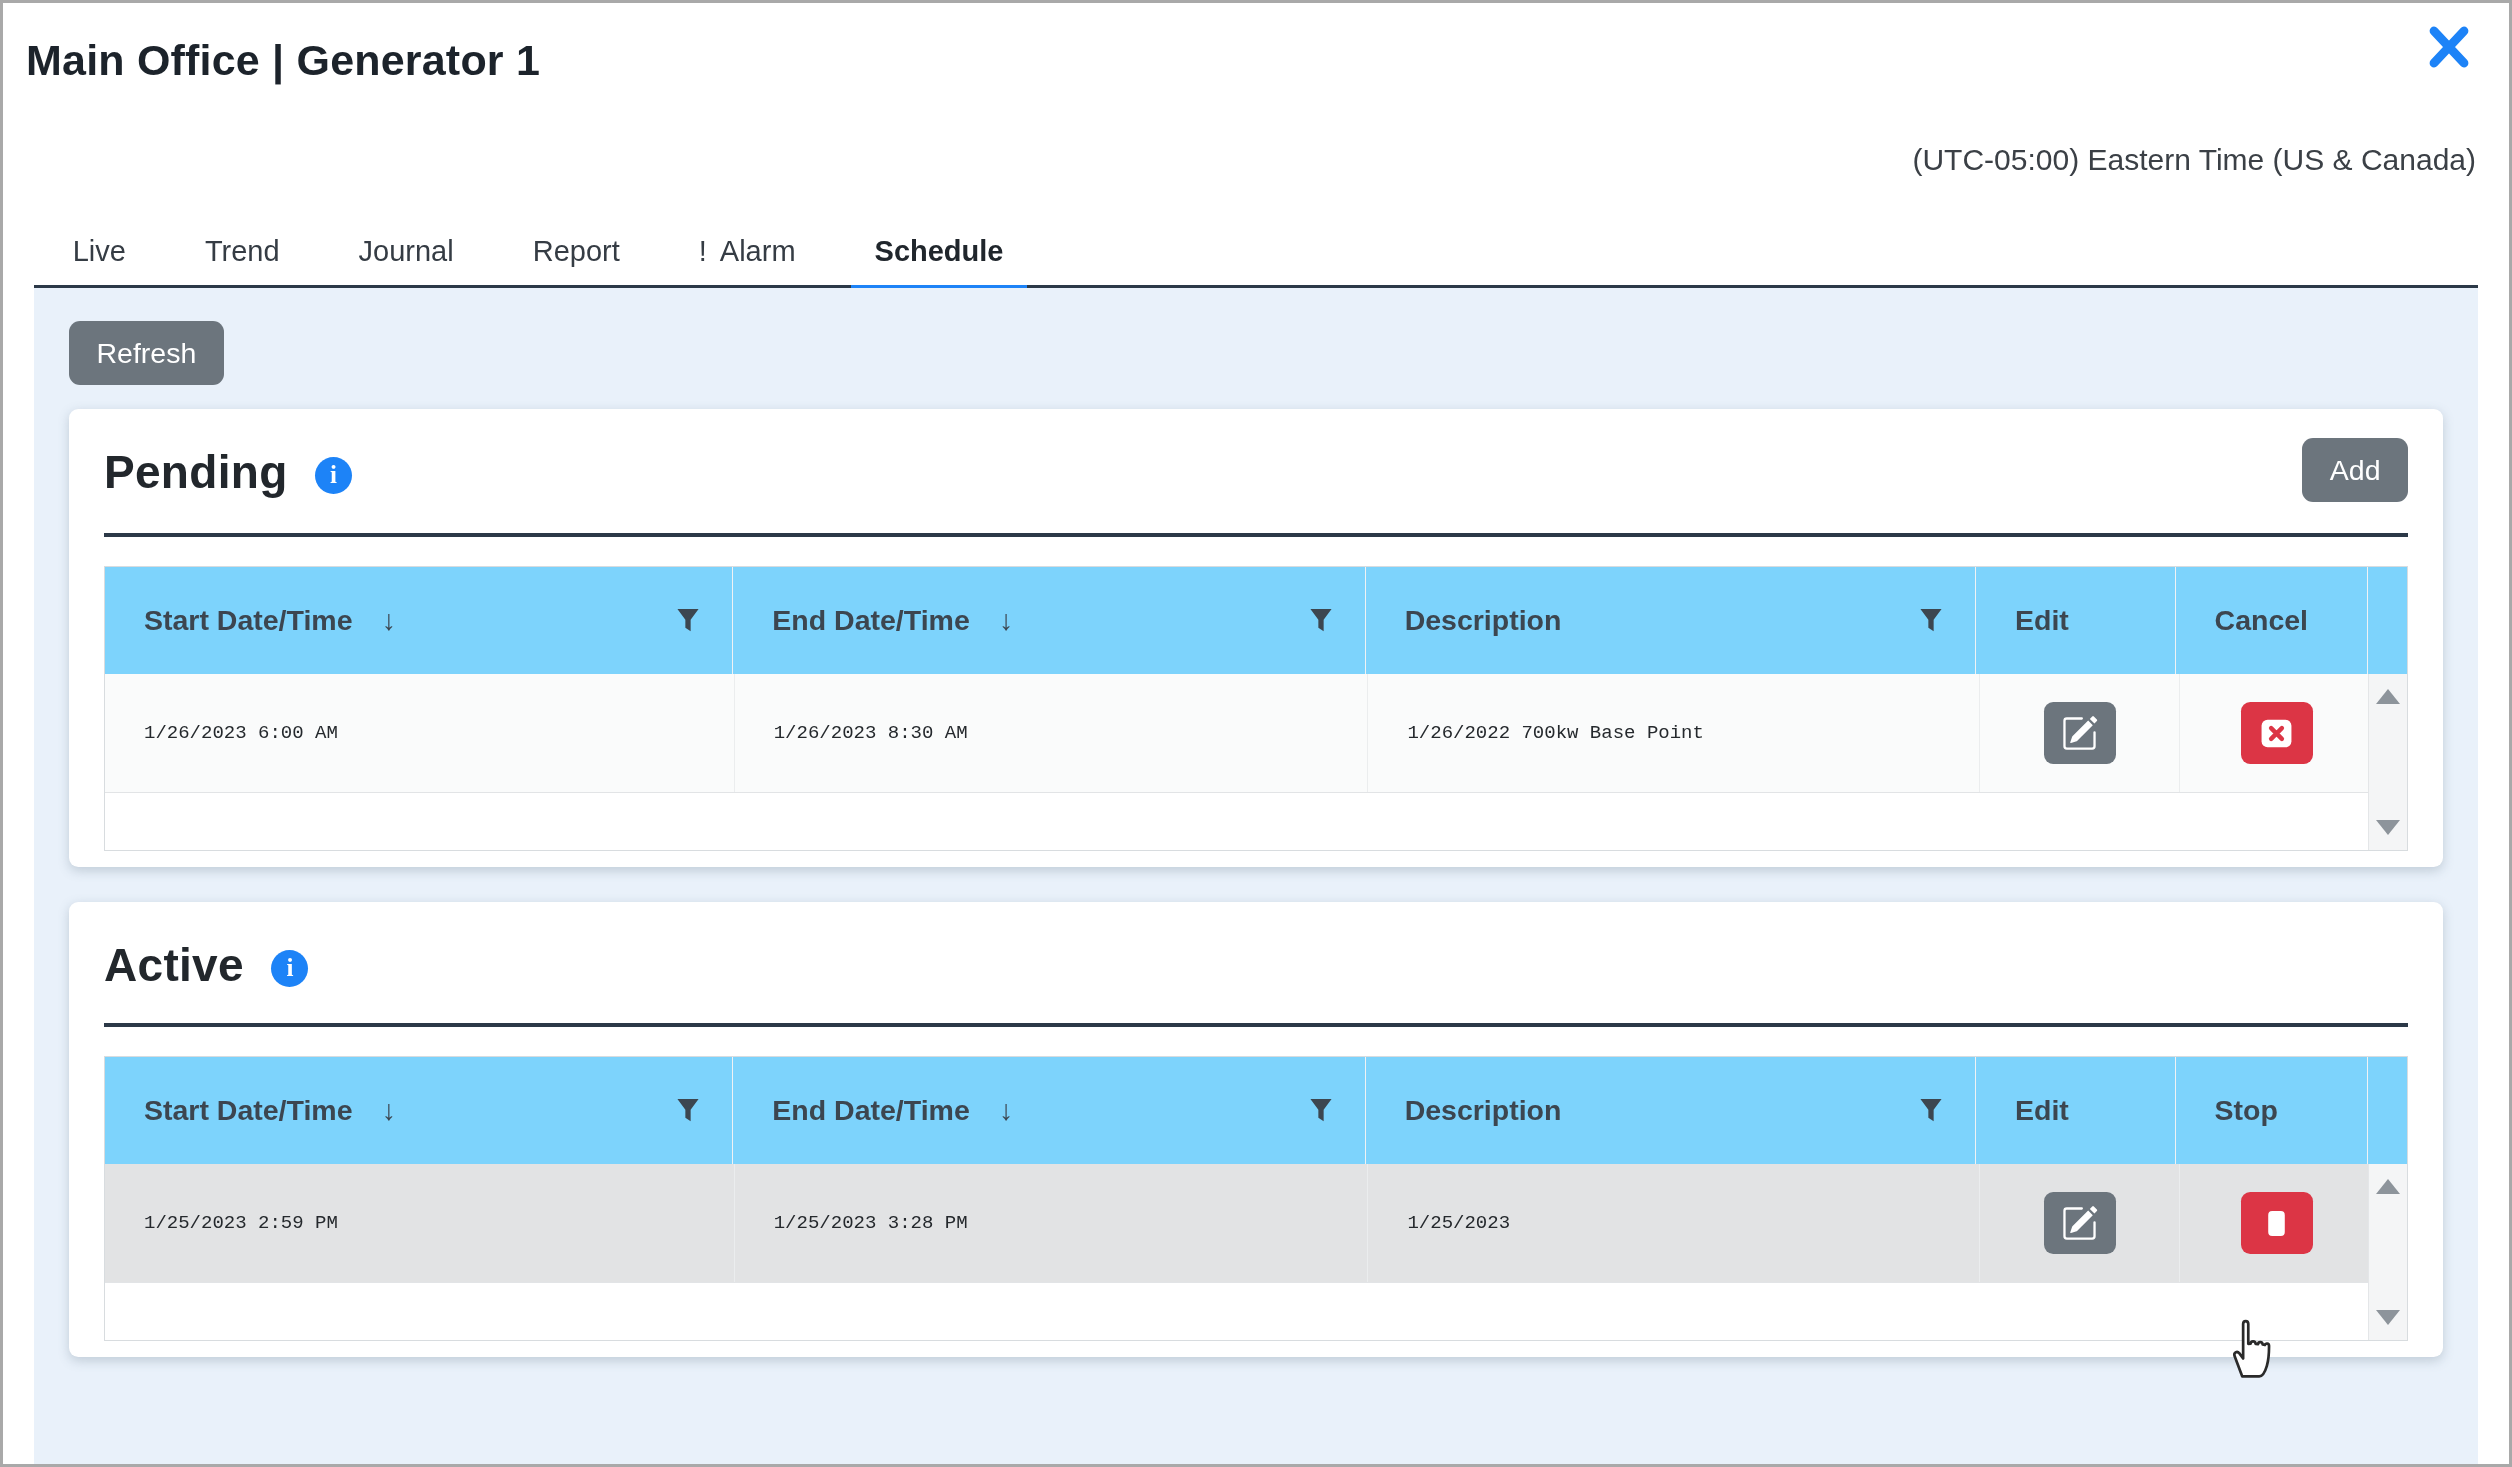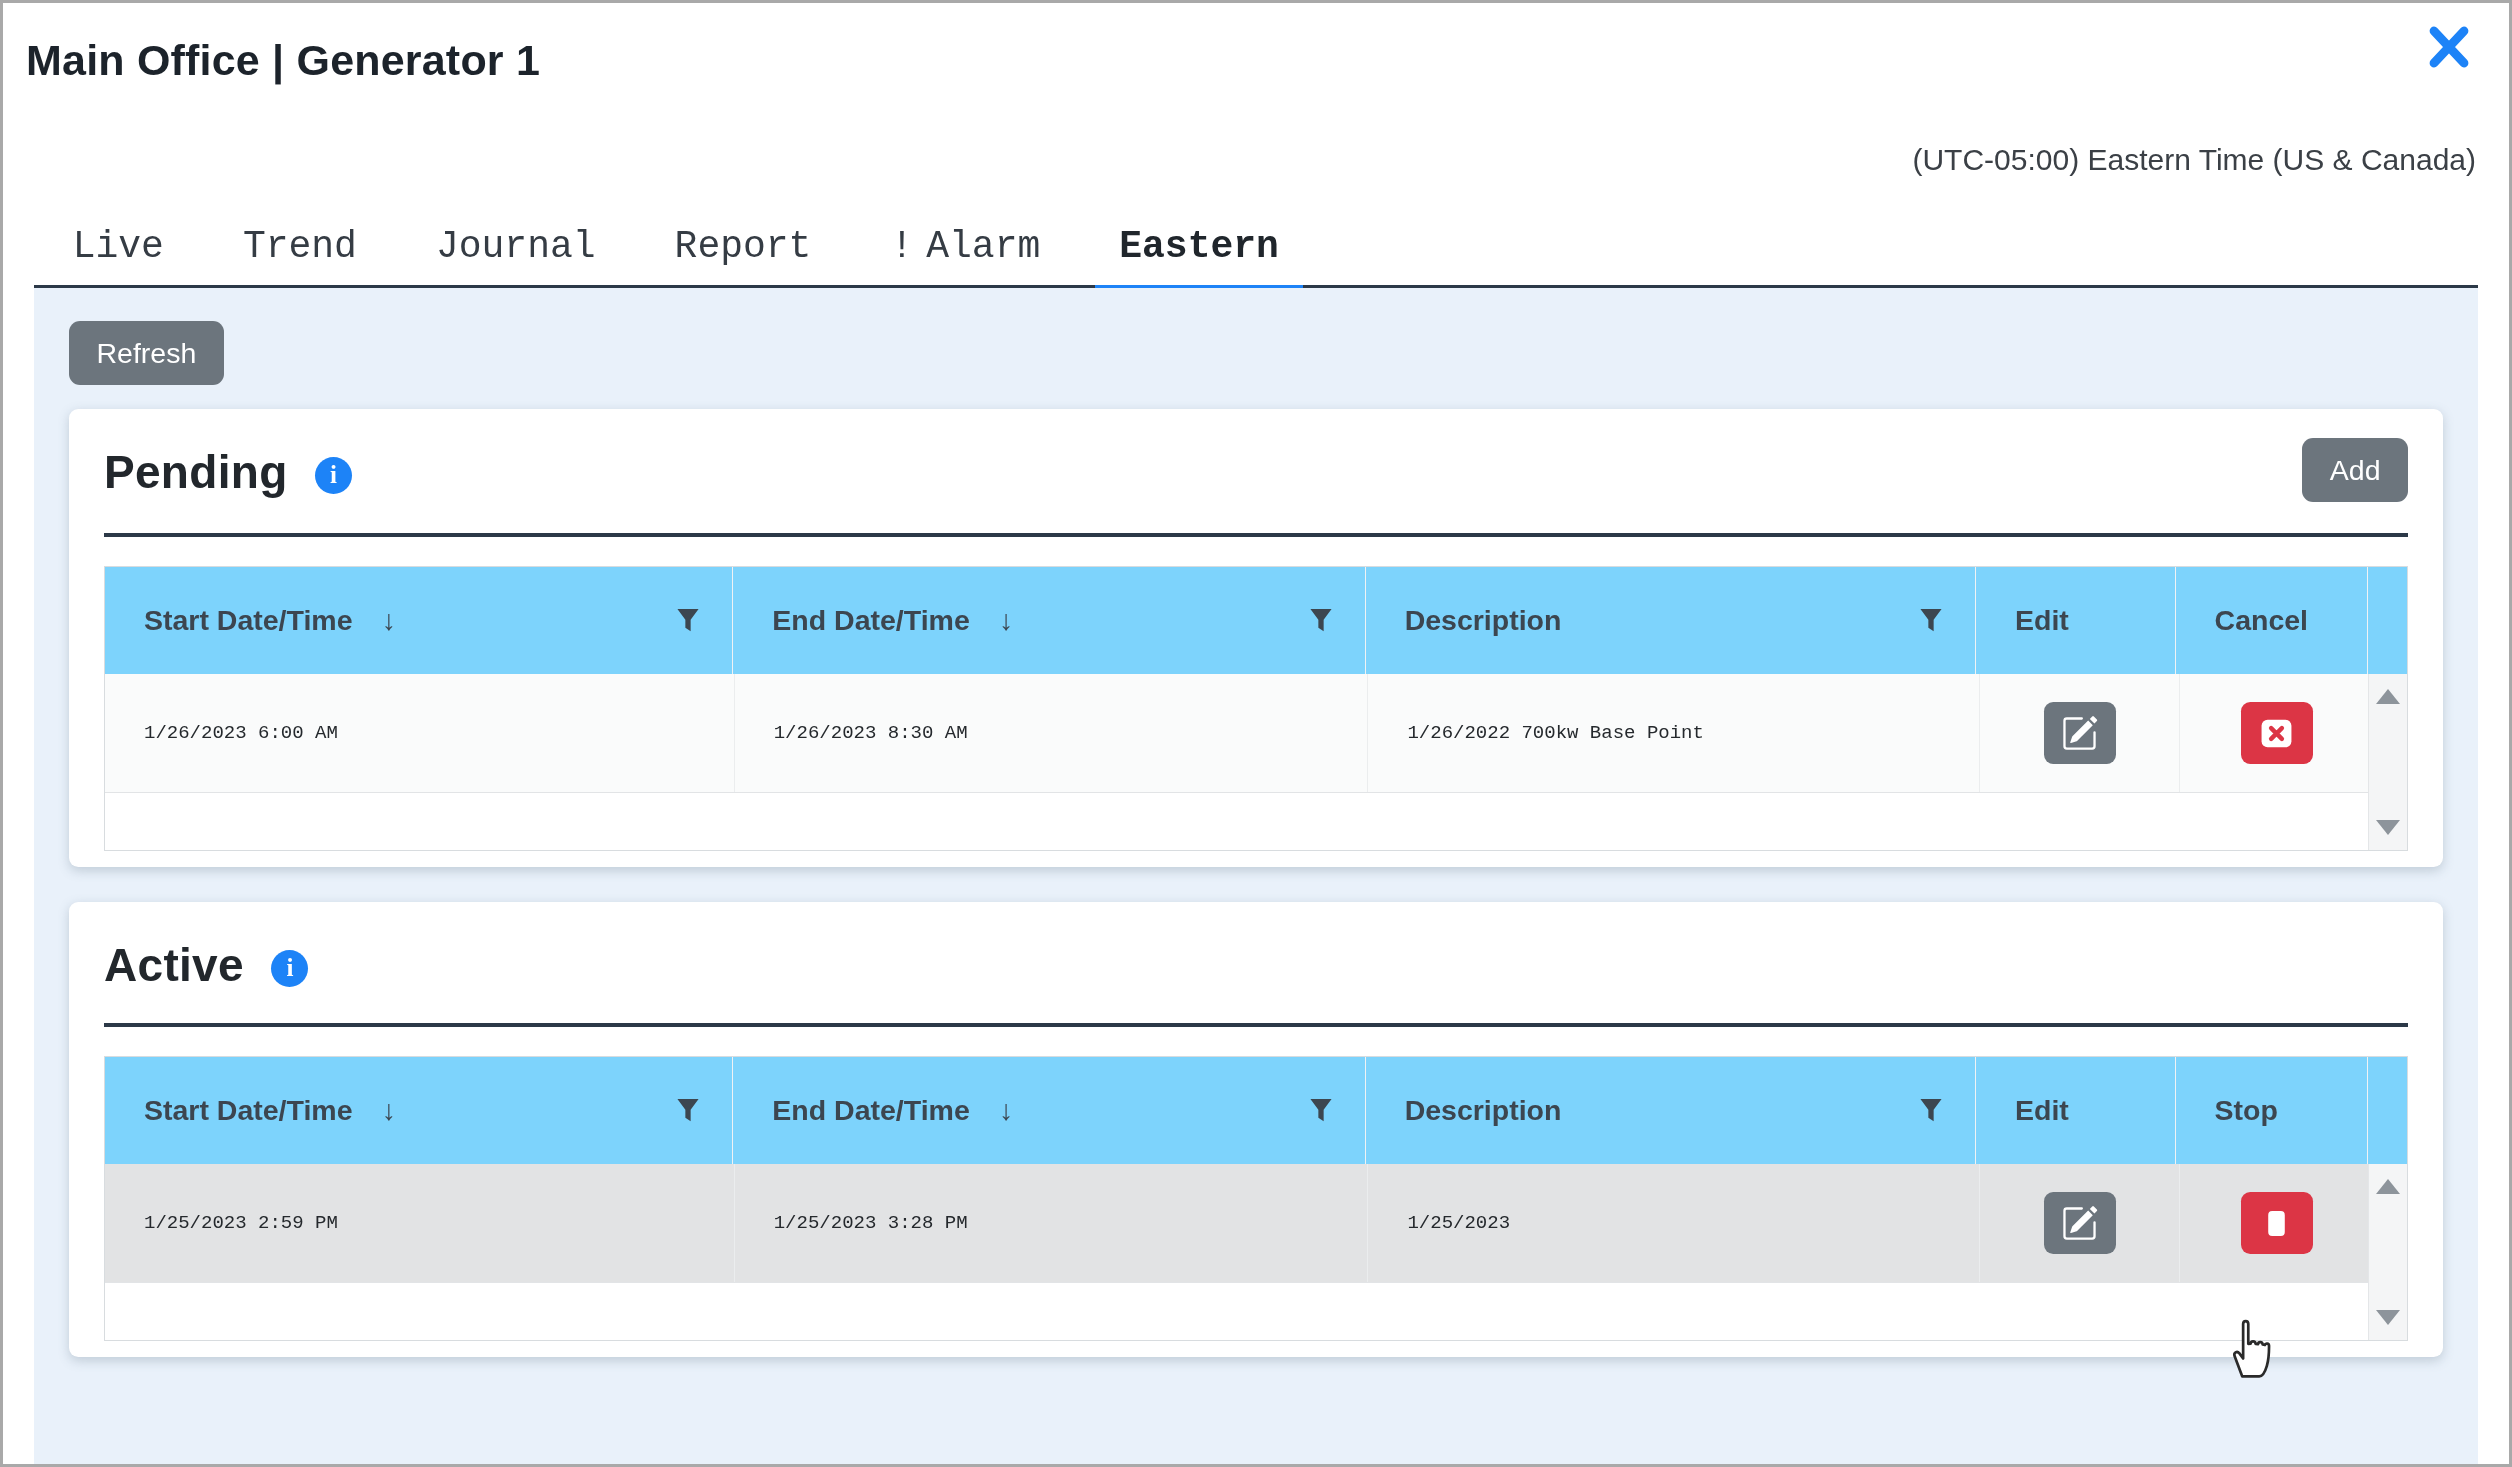--- a/index.html
+++ b/index.html
@@ -28,22 +28,22 @@
   }
 
   
   .tabbar {
     position:absolute; top:215px; left:31px; right:31px; height:70px;
     display:flex; align-items:flex-end;
     border-bottom:3.7px solid #2c3948;
   }
   .tab {
     padding:0 24px 16.5px 24px; margin-right:31px;
-    font-size:38px; color:#353c44; cursor:pointer; white-space:nowrap;
-    border-bottom:5.5px solid transparent; margin-bottom:-4.6px;font-family:Liberation Mono, monospace;
+    font-size:29px; color:#353c44; cursor:pointer; white-space:nowrap;
+    border-bottom:5.5px solid transparent; margin-bottom:-4.6px;
   }
   .tab:first-child { margin-left:14.7px; }
   .tab.active {
     font-weight:700; color:#20262c; border-bottom-color:#1d83f7;
   }
   .tab-badge { margin-right:13px; }
 
   
   .panel {
     position:absolute; top:285px; left:31px; right:31px; bottom:0;
@@ -142,21 +142,21 @@
   </div>
 
   <div class="tz-label">(UTC-05:00) Eastern Time (US &amp; Canada)</div>
 
   <div class="tabbar">
     <div class="tab">Live</div>
     <div class="tab">Trend</div>
     <div class="tab">Journal</div>
     <div class="tab">Report</div>
     <div class="tab"><span class="tab-badge">!</span><span>Alarm</span></div>
-    <div class="tab active">Eastern</div>
+    <div class="tab active">Schedule</div>
   </div>
 
   <div class="panel">
 
     <button class="btn-gray refresh-btn">Refresh</button>
 
     
     <section class="card">
       <div class="card-head">
         <div class="sec-title-wrap">

